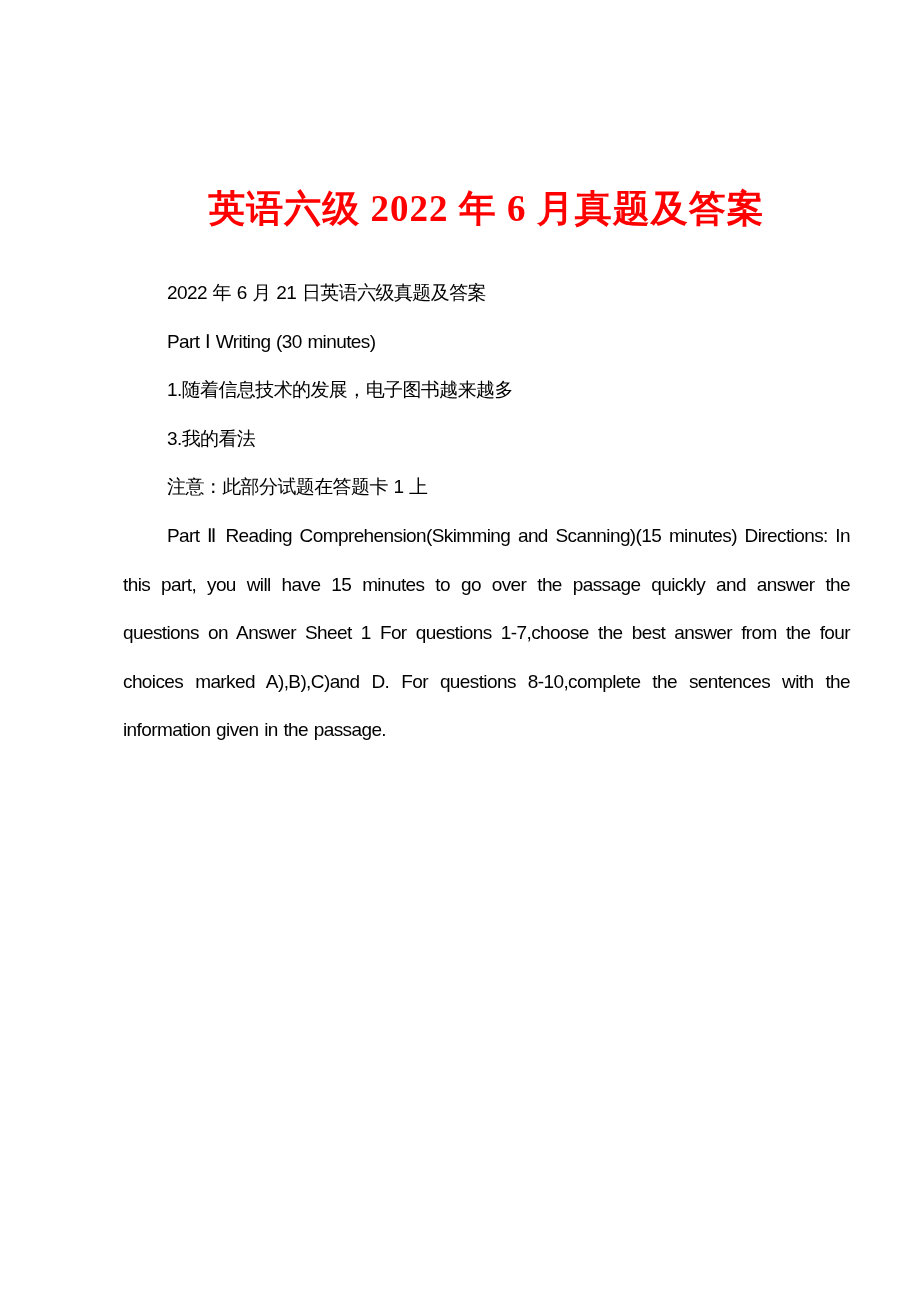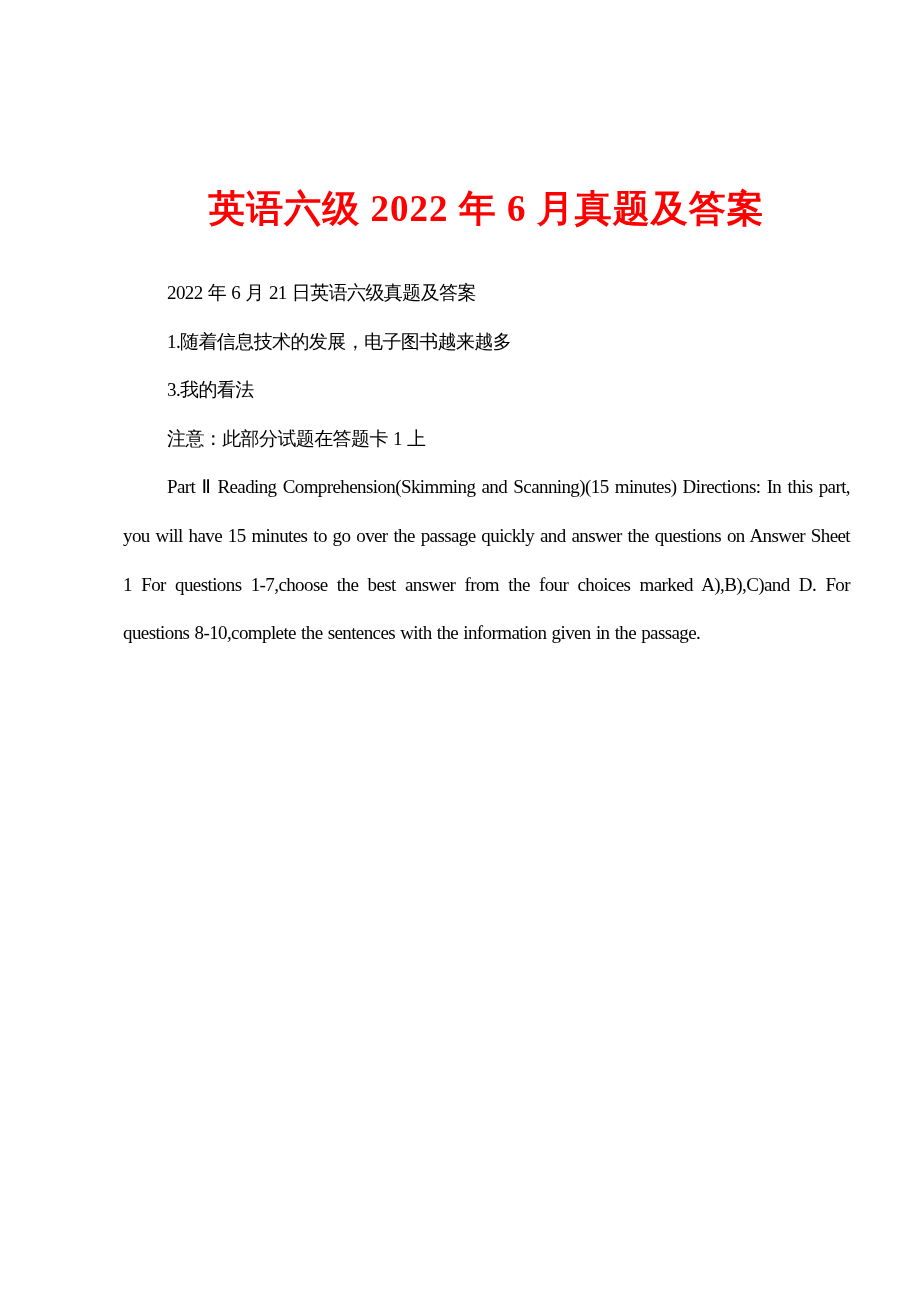--- a/index.html
+++ b/index.html
@@ -23,39 +23,40 @@
     font-weight: bold;
     font-size: 37px;
     line-height: 48px;
     text-align: center;
     color: #ff0000;
     letter-spacing: 1px;
     white-space: nowrap;
   }
   .para {
     margin: 0;
-    font-family: Liberation Serif, serif;
+    font-family: Liberation Sans, sans-serif;
     font-size: 19px;
     letter-spacing: -0.6px;
     line-height: 48.6px;
     color: #000000;
     text-align: justify;
     text-align-last: left;
     text-indent: 44px;
     word-spacing: 1px;
   }
 </style>
 </head>
 <body>
 
 <div class="page">
   <h1 class="doc-title">英语六级 2022 年 6 月真题及答案</h1>
 
   <p class="para">2022 年 6 月 21 日英语六级真题及答案</p>
 
+  <p class="para">Part Ⅰ Writing (30 minutes)</p>
 
 
   <p class="para">1.随着信息技术的发展，电子图书越来越多</p>
 
 
   <p class="para">3.我的看法</p>
 
   <p class="para">注意：此部分试题在答题卡 1 上</p>
 
   <p class="para">Part Ⅱ Reading Comprehension(Skimming and Scanning)(15 minutes) Directions: In this part, you will have 15 minutes to go over the passage quickly and answer the questions on Answer Sheet 1 For questions 1-7,choose the best answer from the four choices marked A),B),C)and D. For questions 8-10,complete the sentences with the information given in the passage.</p>

